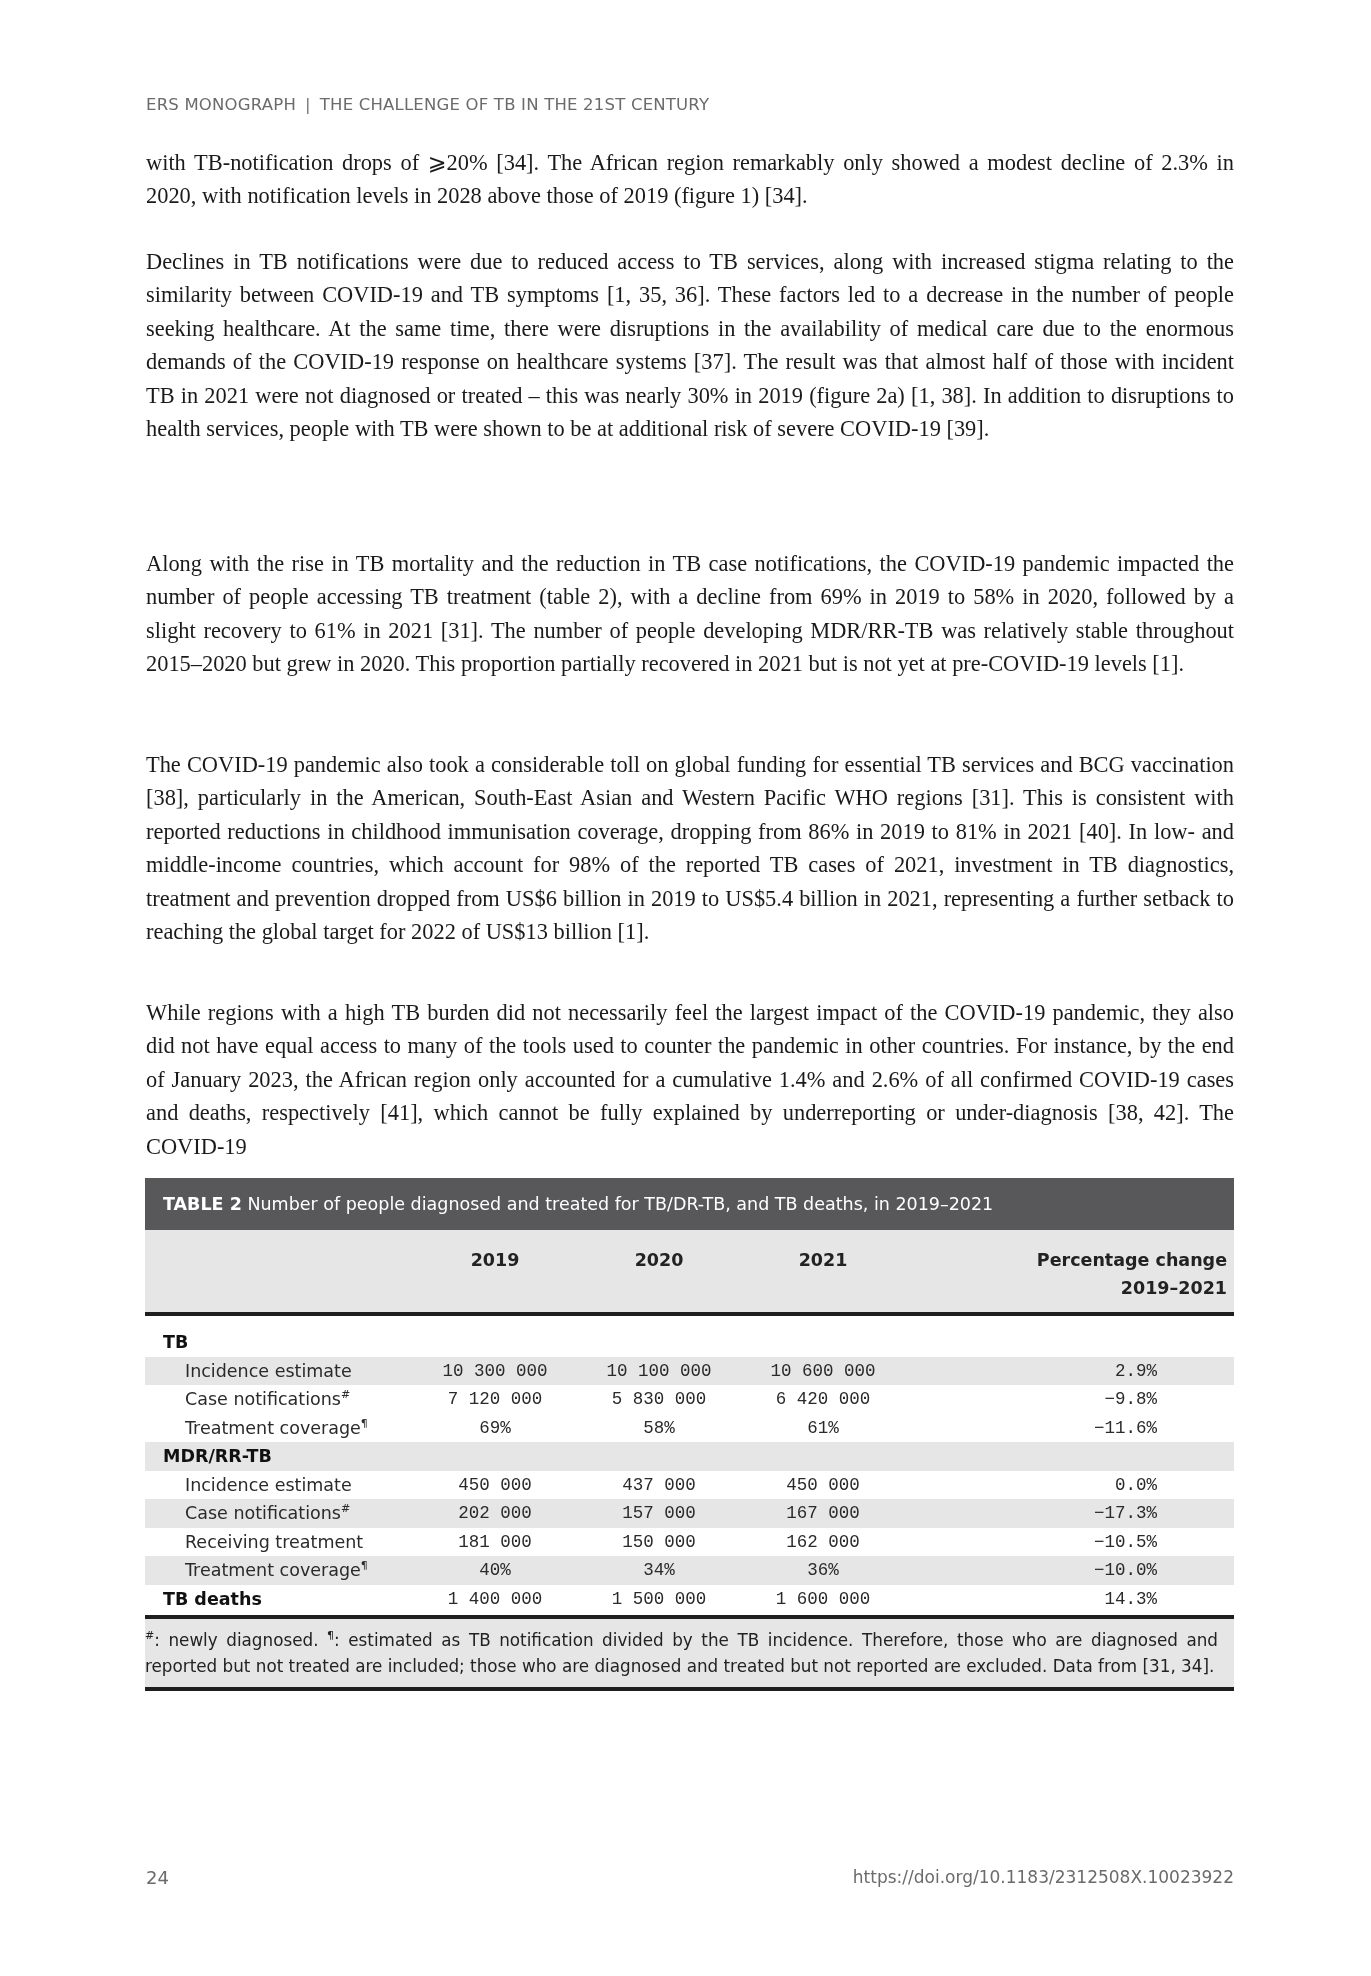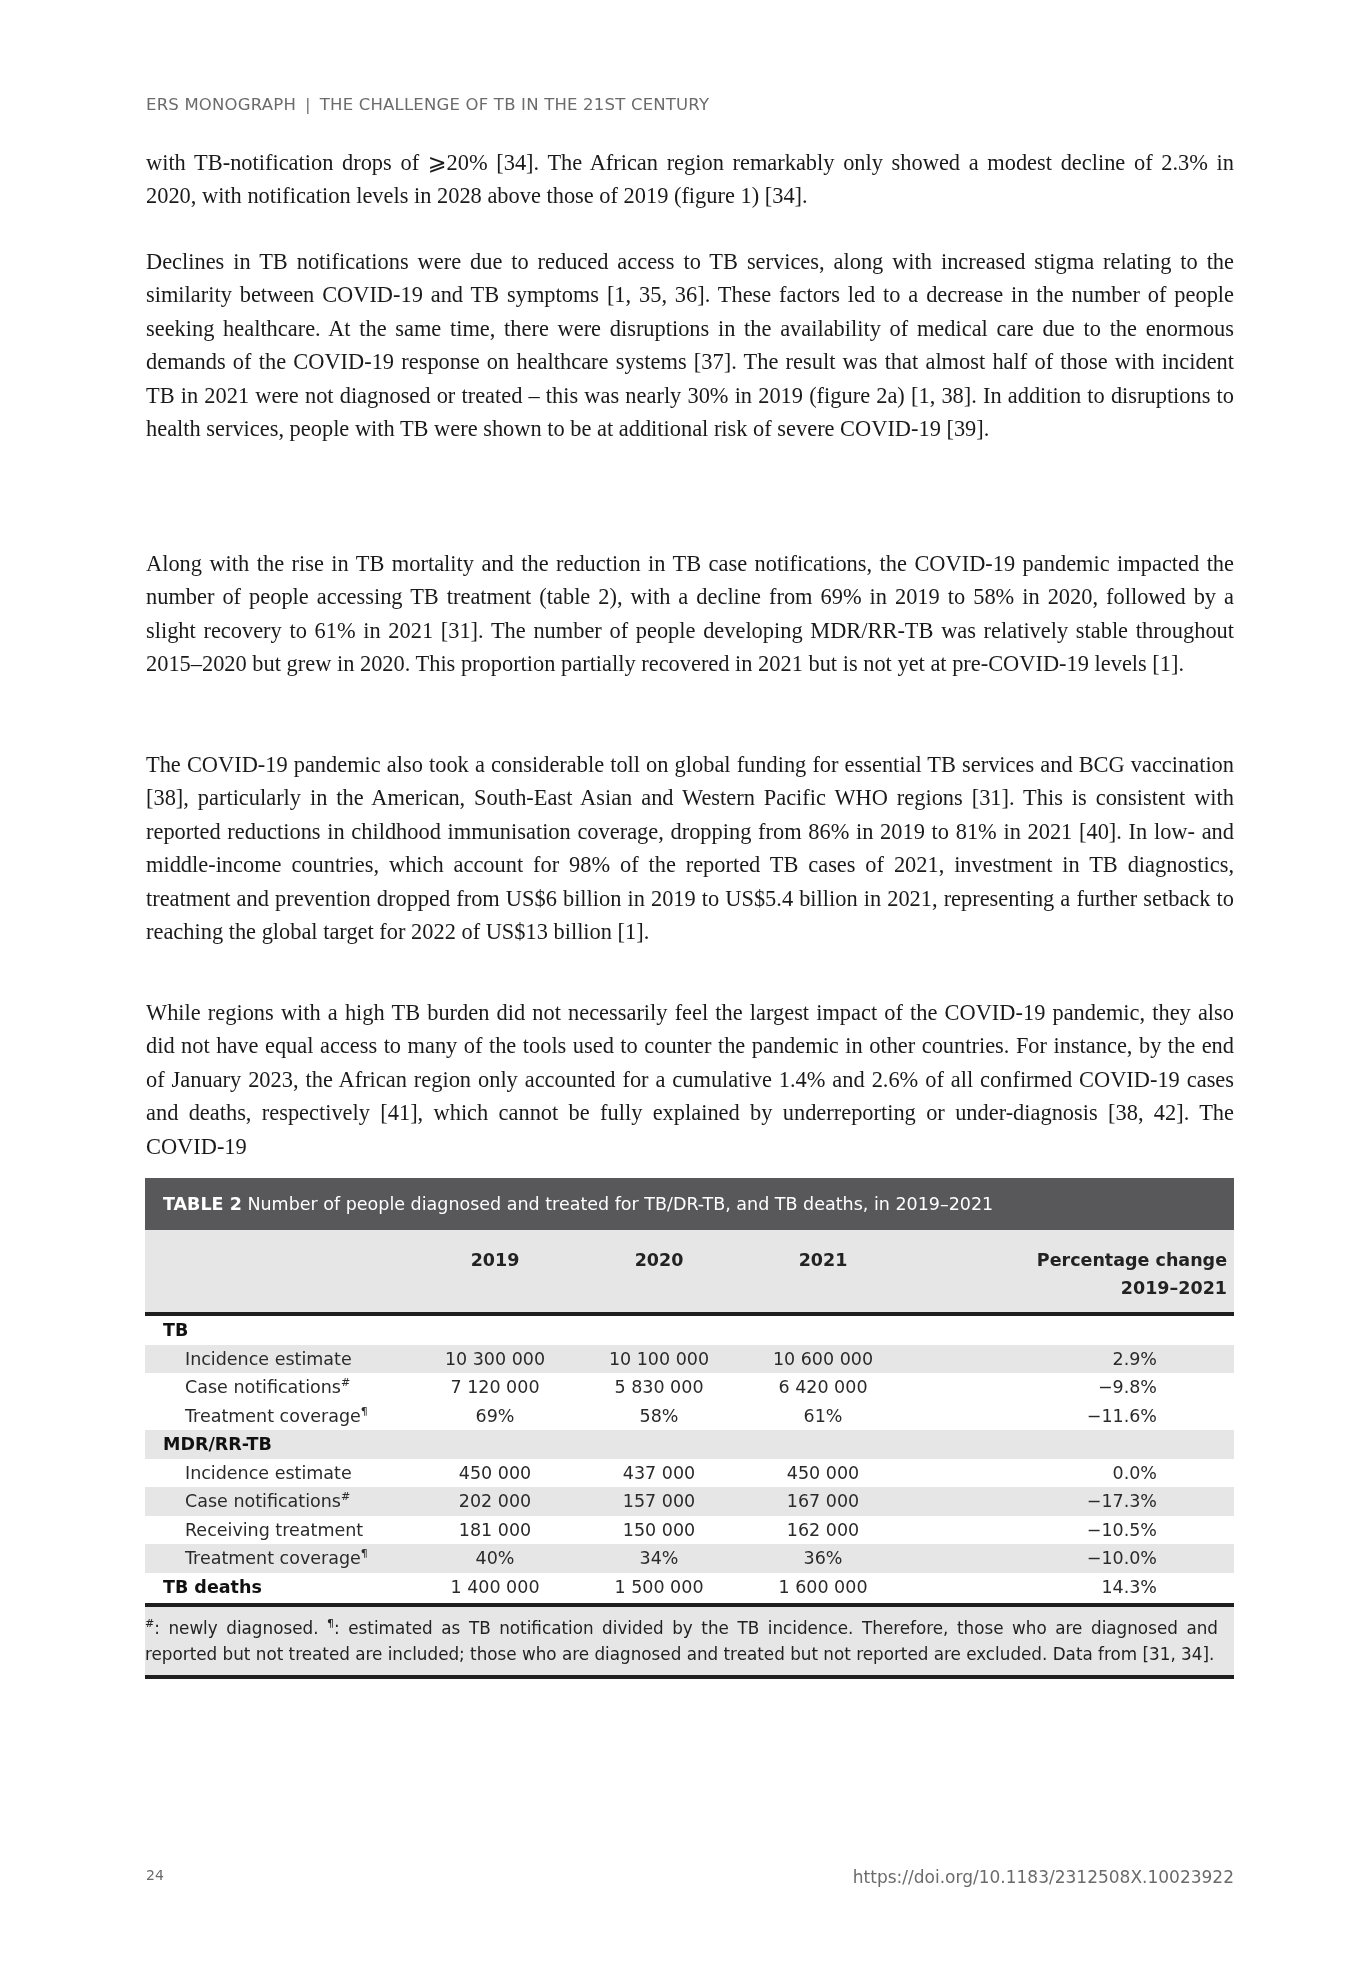--- a/index.html
+++ b/index.html
@@ -36,46 +36,46 @@
       background: #e6e6e6; height: 82px; position: relative;
       border-bottom: 4px solid #1f1f1f;
       font-family: "DejaVu Sans", sans-serif; font-weight: bold; font-size: 17.5px; color: #222;
     }
     .th { position: absolute; top: 16px; text-align: center; line-height: 28px; }
     .th.c1 { left: 285px; width: 130px; }
     .th.c2 { left: 449px; width: 130px; }
     .th.c3 { left: 613px; width: 130px; }
     .th.c4 { left: 870px; width: 212px; text-align: right; white-space: pre-line; }
 
-    .tbody { padding-top: 0; }
+    .tbody { padding-top: 12px; }
     .row {
       position: relative; height: 28.5px; line-height: 28.5px;
       font-family: "DejaVu Sans", sans-serif; font-size: 17.5px; color: #2a2a2a;
     }
     .row.shade { background: #e6e6e6; }
     .row .lbl { position: absolute; left: 40px; white-space: nowrap; }
     .row.section .lbl, .row.total .lbl { left: 18px; font-weight: bold; color: #111; }
-    .row .v { position: absolute; text-align: center; width: 160px; }
+    .row .v { position: absolute; text-align: center; width: 160px; font-family: Liberation Mono, monospace; }
     .row .v1 { left: 270px; }
     .row .v2 { left: 434px; }
     .row .v3 { left: 598px; }
     .row .v4 { left: 852px; width: 160px; text-align: right; }
     sup { font-size: 11px; line-height: 0; vertical-align: super; }
 
     .table-bottom-rule { height: 4px; background: #1f1f1f; margin-top: 2px; }
     .table-foot {
       background: #e6e6e6; padding: 8px 16px 8px 0;
       font-family: "DejaVu Sans", sans-serif; font-size: 16.8px; line-height: 26px; color: #222;
       text-align: justify;
       border-bottom: 4px solid #1f1f1f;
     }
 
     .page-number {
       position: absolute; left: 146px; top: 1867px;
-      font-family: "DejaVu Sans", sans-serif; font-size: 14px; color: #6b6b6b;
+      font-family: "DejaVu Sans", sans-serif; font-size: 18px; color: #6b6b6b;
     }
     .doi {
       position: absolute; right: 137px; top: 1867px;
       font-family: "DejaVu Sans", sans-serif; font-size: 17px; color: #6b6b6b;
     }
   </style>
 </head>
 <body>
 
 <div class="page">

